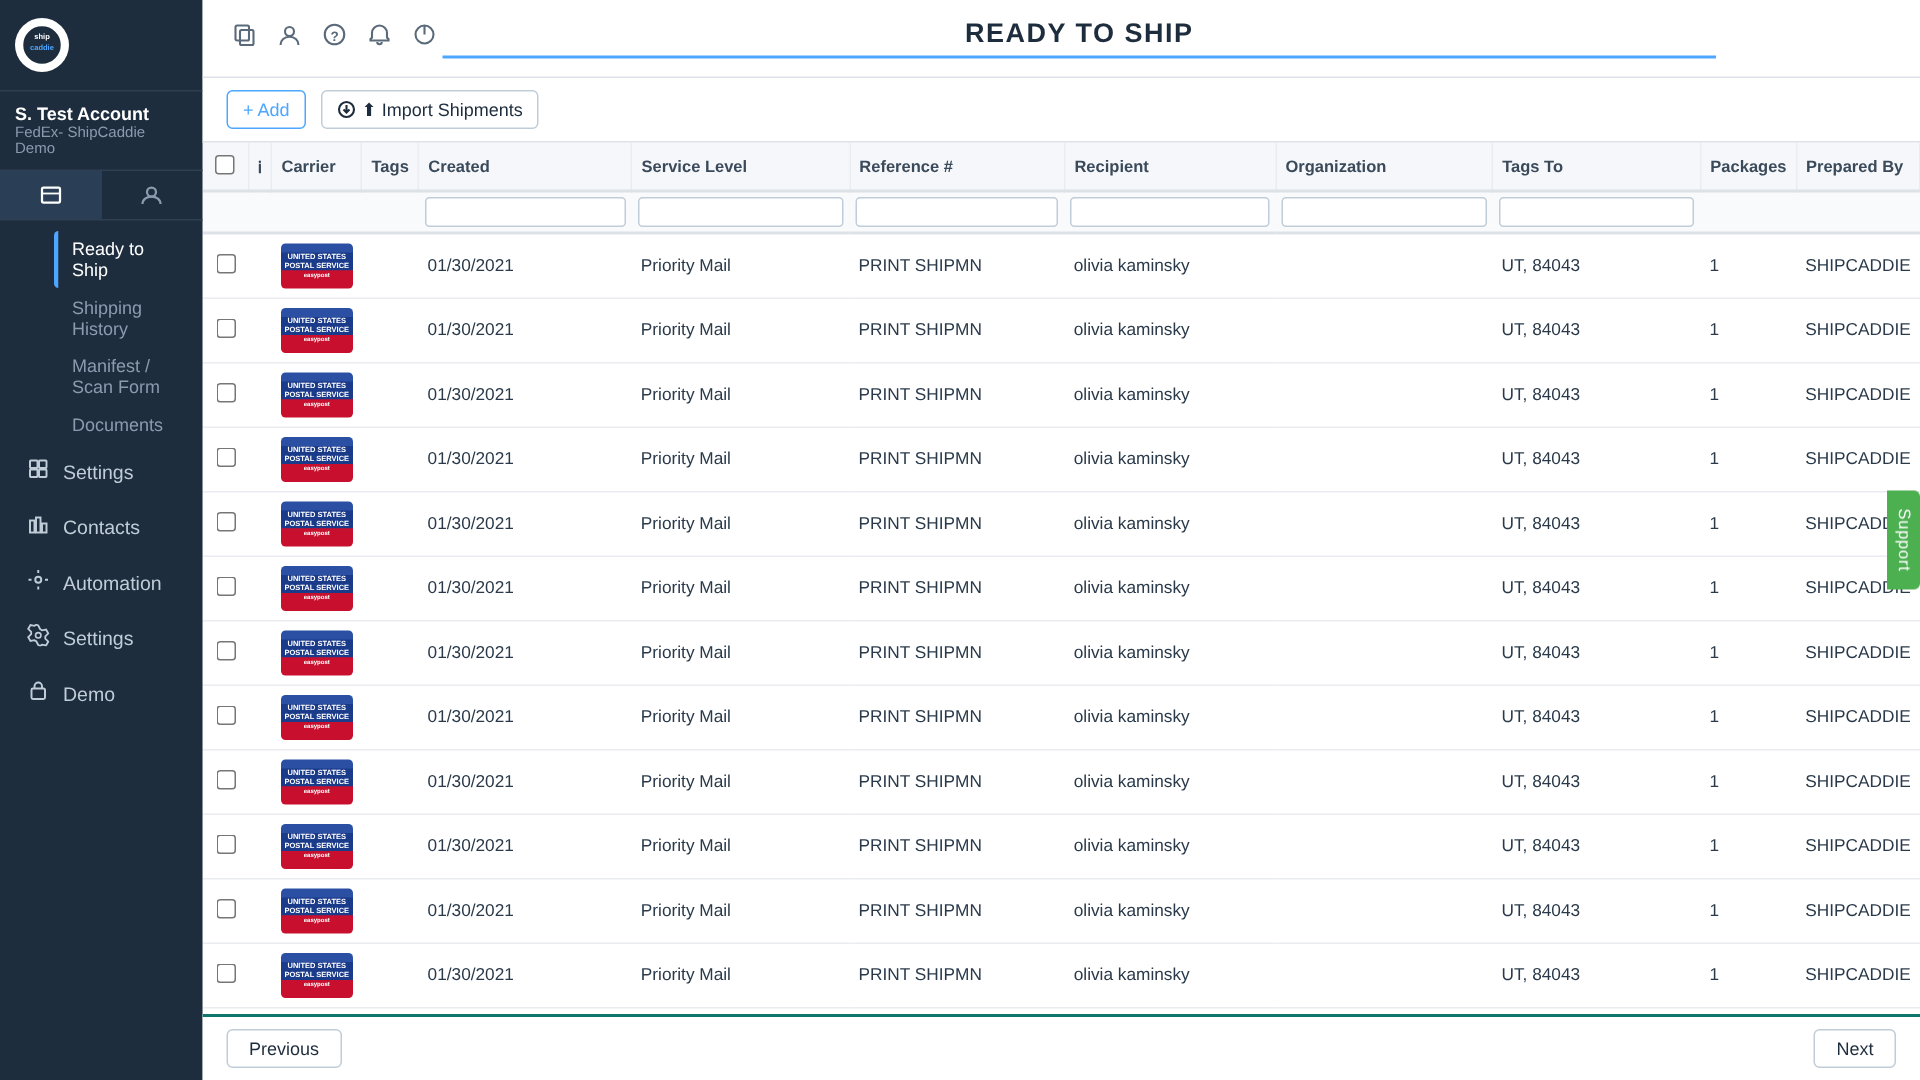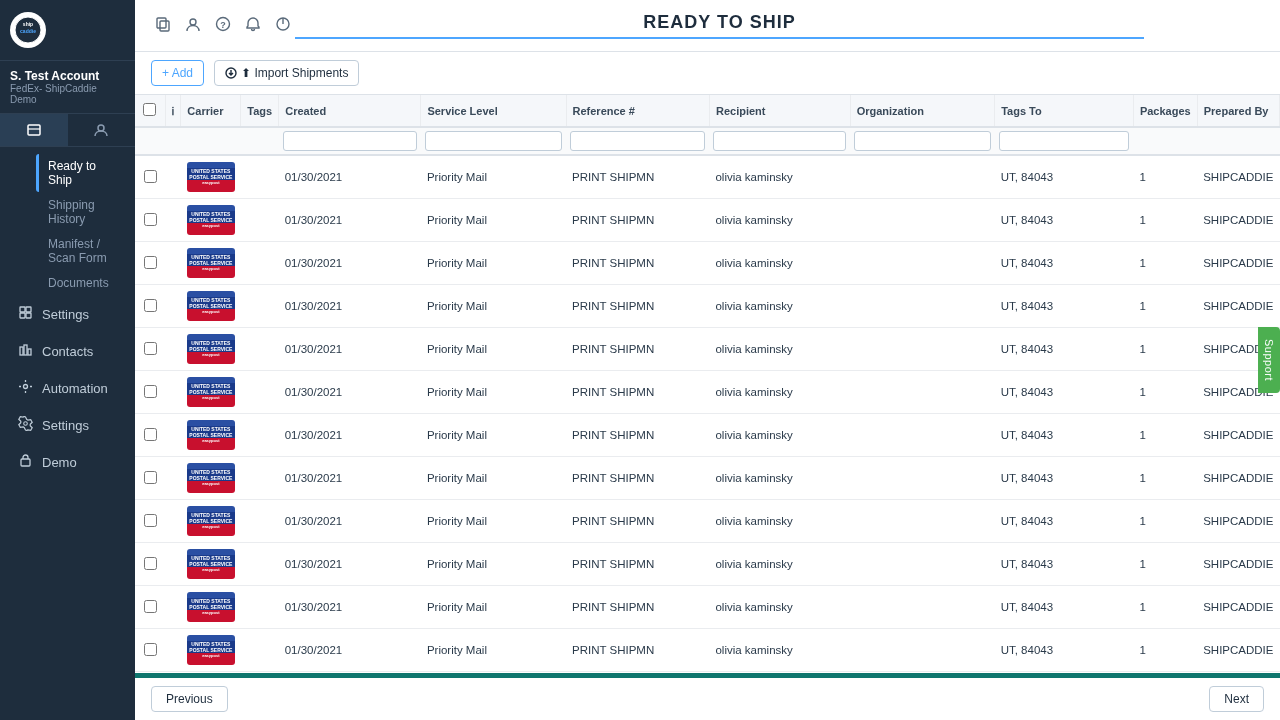--- a/index.html
+++ b/index.html
@@ -194,21 +194,21 @@
       background: linear-gradient(to bottom, #2a4fa3 0%, #2a4fa3 50%, #c8102e 50%, #c8102e 100%);
     }
 
     
     .pagination {
       display: flex;
       align-items: center;
       justify-content: space-between;
       padding: 8px 16px;
       background: #fff;
-      border-top: 5px solid #0f766e;
+      border-top: 2px solid #0f766e;
       flex-shrink: 0;
     }
     .pagination-btn {
       padding: 5px 14px;
       border: 1px solid #c0cdd9;
       background: #fff;
       border-radius: 4px;
       cursor: pointer;
       font-size: 12px;
       color: #1e2d3d;

